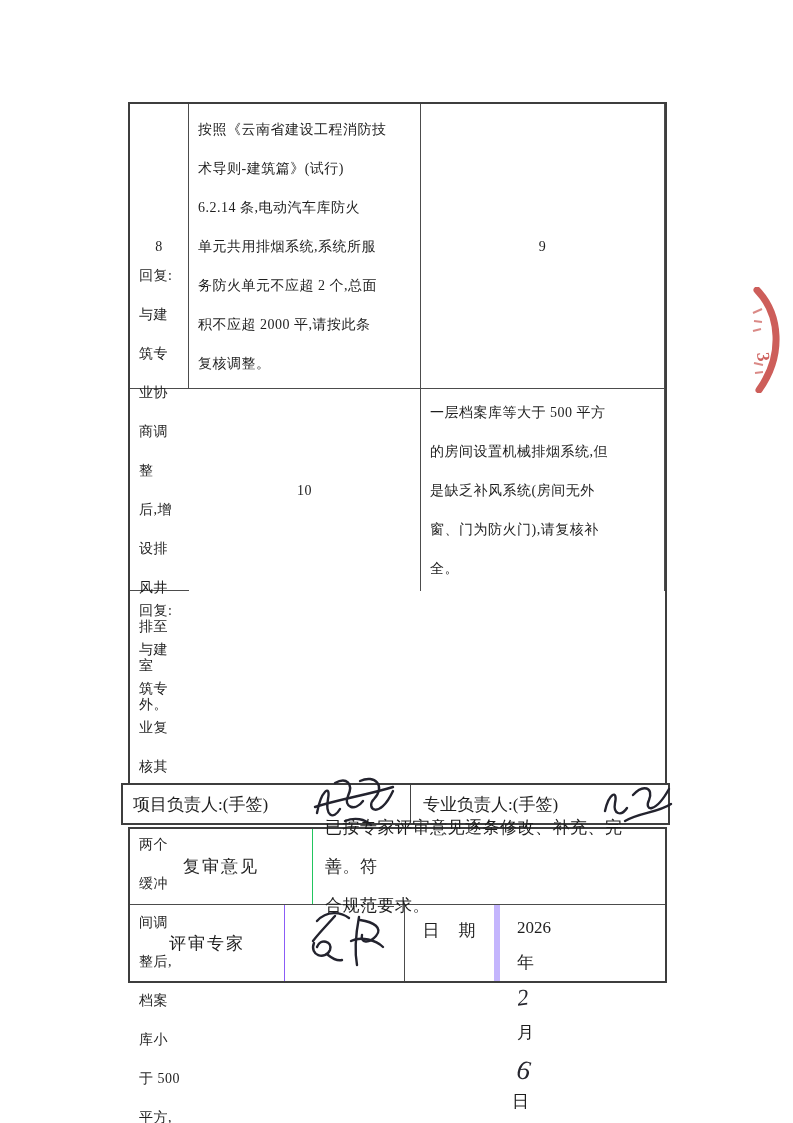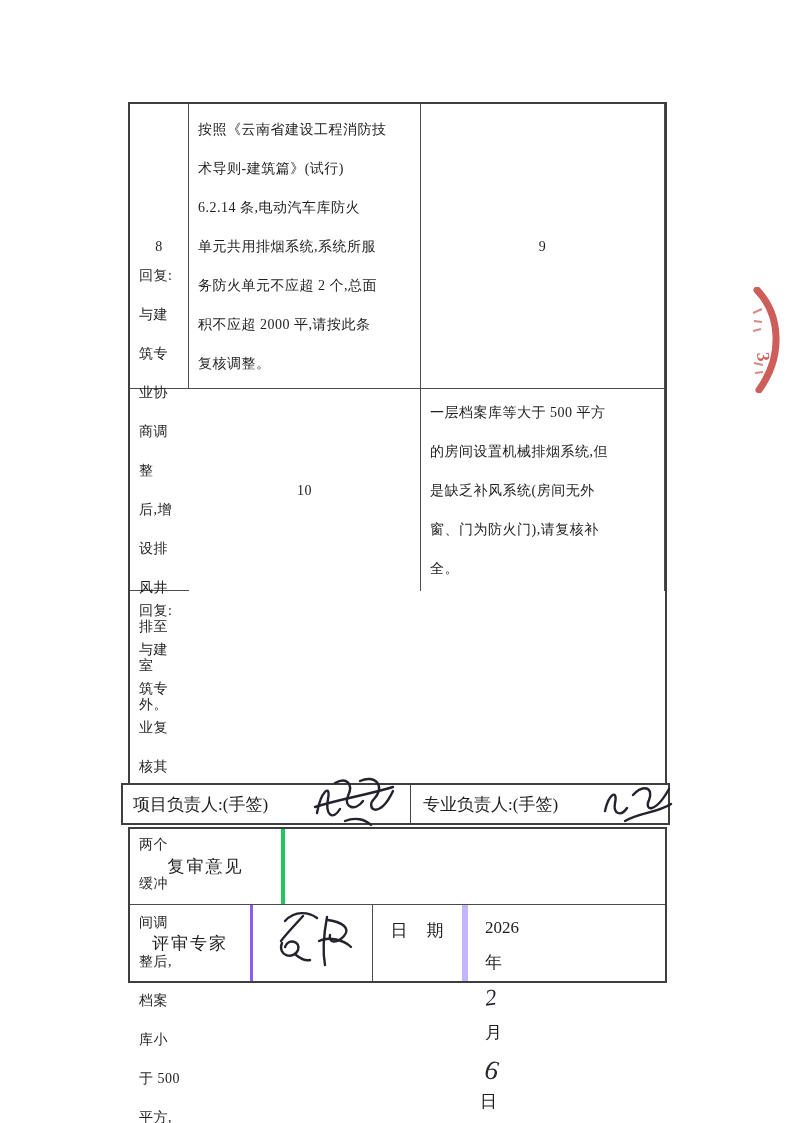--- a/index.html
+++ b/index.html
@@ -36,25 +36,25 @@
   .sig-cell.right { flex:1; padding-left:12px; }
   .sig-svg { position:absolute; }
   .sig-svg path { fill:none; stroke:#23232e; stroke-width:2.4; stroke-linecap:round; stroke-linejoin:round; }
 
   
   .review-table {
     position:absolute; left:128px; top:827px; width:539px; height:156px;
     border:2px solid #3e3e3e; font-size:17px;
   }
   .rt-row1 { height:76px; border-bottom:1px solid #4c4c4c; display:flex; }
-  .rt-label { width:155px; border-right:4px solid #22c55e; display:flex;
+  .rt-label { width:183px; border-right:1px solid #22c55e; display:flex;
               align-items:center; justify-content:center; letter-spacing:2px; }
   .rt-content { flex:1; padding:0 12px; display:flex; align-items:center; line-height:39px; }
   .rt-row2 { display:flex; height:76px; }
-  .er-label { width:123px; border-right:3px solid #8b5cf6; display:flex;
+  .er-label { width:155px; border-right:1px solid #8b5cf6; display:flex;
               align-items:center; justify-content:center; letter-spacing:2px; }
   .er-sig { width:120px; border-right:1px solid #4c4c4c; position:relative; }
   .er-sig svg { position:absolute; left:12px; top:0px; }
   .er-sig path { fill:none; stroke:#23232e; stroke-width:2.4; stroke-linecap:round; stroke-linejoin:round; }
   .er-datelabel { width:95px; border-right:6px solid #c4b5fd; display:flex;
                   justify-content:center; padding-top:14px; letter-spacing:1px; }
   .er-date { flex:1; padding:8px 0 0 12px; }
   .date-line1 { display:flex; align-items:baseline; gap:5px; line-height:30px;flex-direction:column; }
   .date-line2 { line-height:30px; margin-top:4px; }
   .hand-digit { font-style:italic; display:inline-block; color:#26262e; }
@@ -129,20 +129,24 @@
         <path d="M8,34 C12,16 21,12 18,26 C16,37 24,40 30,31"></path>
         <path d="M36,18 C46,7 57,10 52,23 C47,34 58,37 72,12"></path>
         <path d="M28,44 C44,35 60,36 74,27"></path>
       </svg>
     </div>
   </div>
 
   <div class="review-table">
     <div class="rt-row1">
       <div class="rt-label">复审意见</div>
+      <div class="rt-content">
+        <span class="txt">已按专家评审意见逐条修改、补充、完善。符
+合规范要求。</span>
+      </div>
     </div>
     <div class="rt-row2">
       <div class="er-label">评审专家</div>
       <div class="er-sig">
         <svg width="96" height="74" viewBox="0 0 96 74">
           <path d="M20,16 C30,5 44,7 52,13"></path>
           <path d="M38,11 C30,20 22,28 16,36"></path>
           <path d="M17,38 C12,50 28,56 33,45 C36,36 23,33 20,42"></path>
           <path d="M31,50 C36,54 41,56 45,55"></path>
           <path d="M62,12 C59,28 57,44 60,60"></path>

